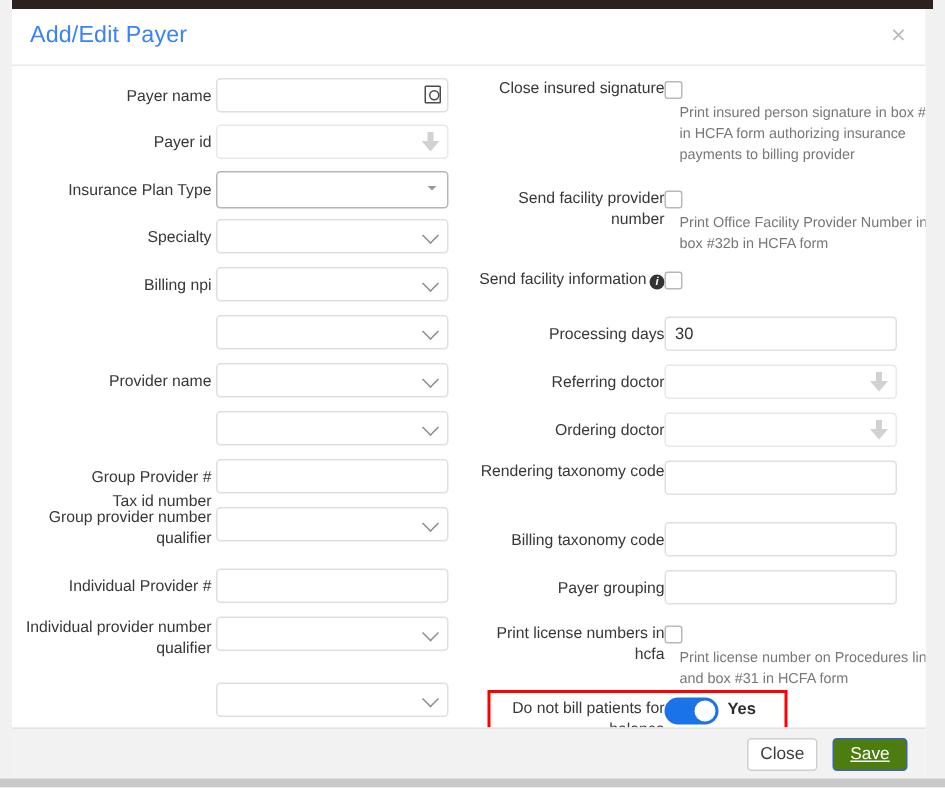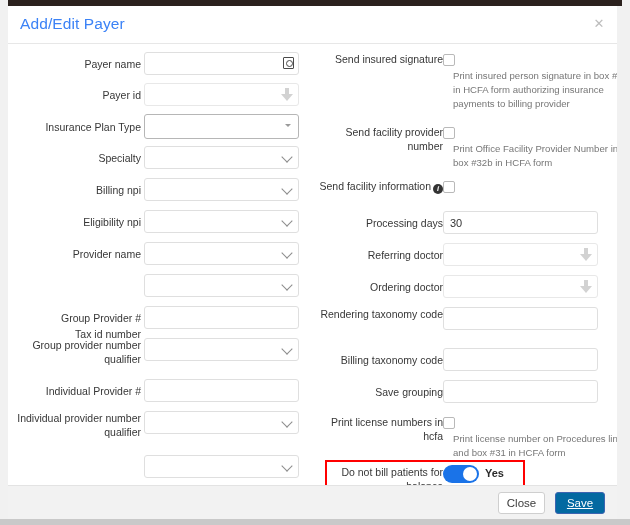--- a/index.html
+++ b/index.html
@@ -89,21 +89,21 @@
   .btn-close {
     right: 72px;
     width: 47px;
     background: #ffffff;
     border: 1px solid #cfcfcf;
     color: #3b3b3b;
   }
   .btn-save {
     right: 12px;
     width: 50px;
-    background: #0369a1;
+    background: #4d7c0f;
     border: 1px solid #3c64b1;
     color: #ffffff;
     text-decoration: underline;
   }
 
   
   .bottom-strip {
     position: absolute;
     left: 0; top: 519px;
     width: 630px; height: 6px;
@@ -341,21 +341,20 @@
           <div class="flabel" style="top:5px;">Billing npi</div>
           <div class="fctrl">
             <div class="sel-wrap">
               <input class="inp" type="text" value="" style="">
               <span class="chev"></span>
             </div>
           </div>
         </div>
 
         <div class="row" style="left:0;top:165px;width:305px;height:24px;">
-          <div class="flabel" style="top:5px;">Eligibility npi</div>
           <div class="fctrl">
             <div class="sel-wrap">
               <input class="inp" type="text" value="" style="">
               <span class="chev"></span>
             </div>
           </div>
         </div>
 
         <div class="row" style="left:0;top:197px;width:305px;height:24px;">
           <div class="flabel" style="top:5px;">Provider name</div>
@@ -418,21 +417,21 @@
               <span class="chev"></span>
             </div>
           </div>
         </div>
 
       </div>
 
       <div class="col col-right">
 
         <div class="row" style="left:0;top:7px;width:304px;height:60px;">
-          <div class="flabel" style="top:0px;">Send insured signature</div>
+          <div class="flabel" style="top:0px;">Close insured signature</div>
           <div class="fctrl">
             <span class="cbx"></span>
             <div class="helptext">Print insured person signature in box #13 in HCFA form authorizing insurance payments to billing provider</div>
           </div>
         </div>
 
         <div class="row" style="left:0;top:80px;width:304px;height:48px;">
           <div class="flabel" style="top:0px;">Send facility provider number</div>
           <div class="fctrl">
             <span class="cbx"></span>
@@ -488,21 +487,21 @@
         </div>
 
         <div class="row" style="left:0;top:303px;width:304px;height:24px;">
           <div class="flabel" style="top:5px;">Billing taxonomy code</div>
           <div class="fctrl">
             <input class="inp" type="text" value="" style="">
           </div>
         </div>
 
         <div class="row" style="left:0;top:335px;width:304px;height:24px;">
-          <div class="flabel" style="top:5px;">Save grouping</div>
+          <div class="flabel" style="top:5px;">Payer grouping</div>
           <div class="fctrl">
             <input class="inp" type="text" value="" style="">
           </div>
         </div>
 
         <div class="row" style="left:0;top:370px;width:304px;height:44px;">
           <div class="flabel" style="top:0px;">Print license numbers in hcfa</div>
           <div class="fctrl">
             <span class="cbx"></span>
             <div class="helptext">Print license number on Procedures lines and box #31 in HCFA form</div>

